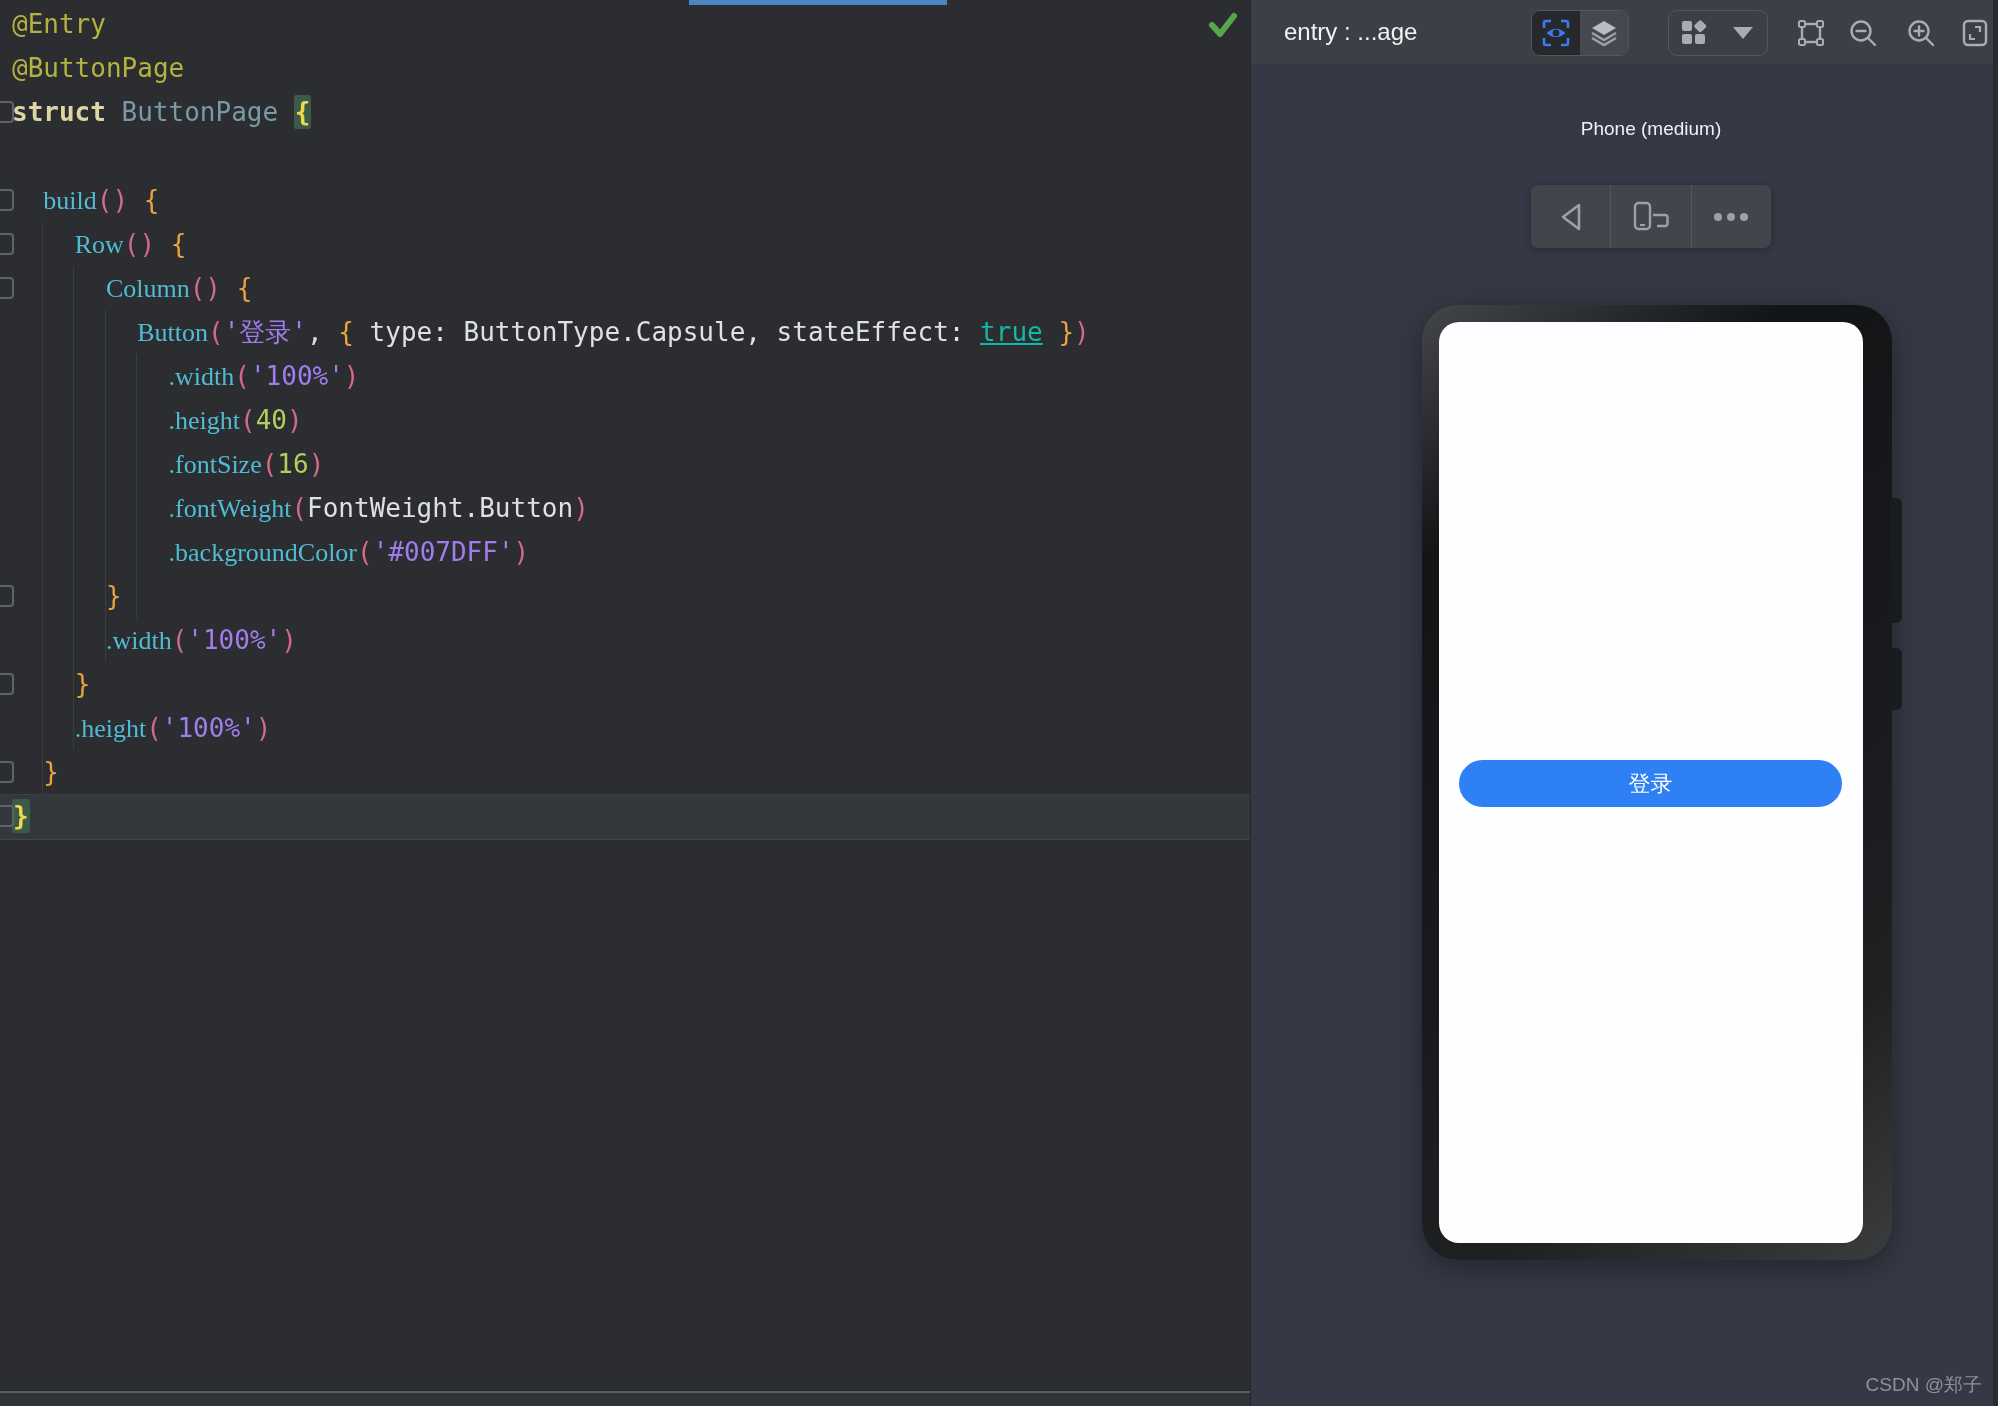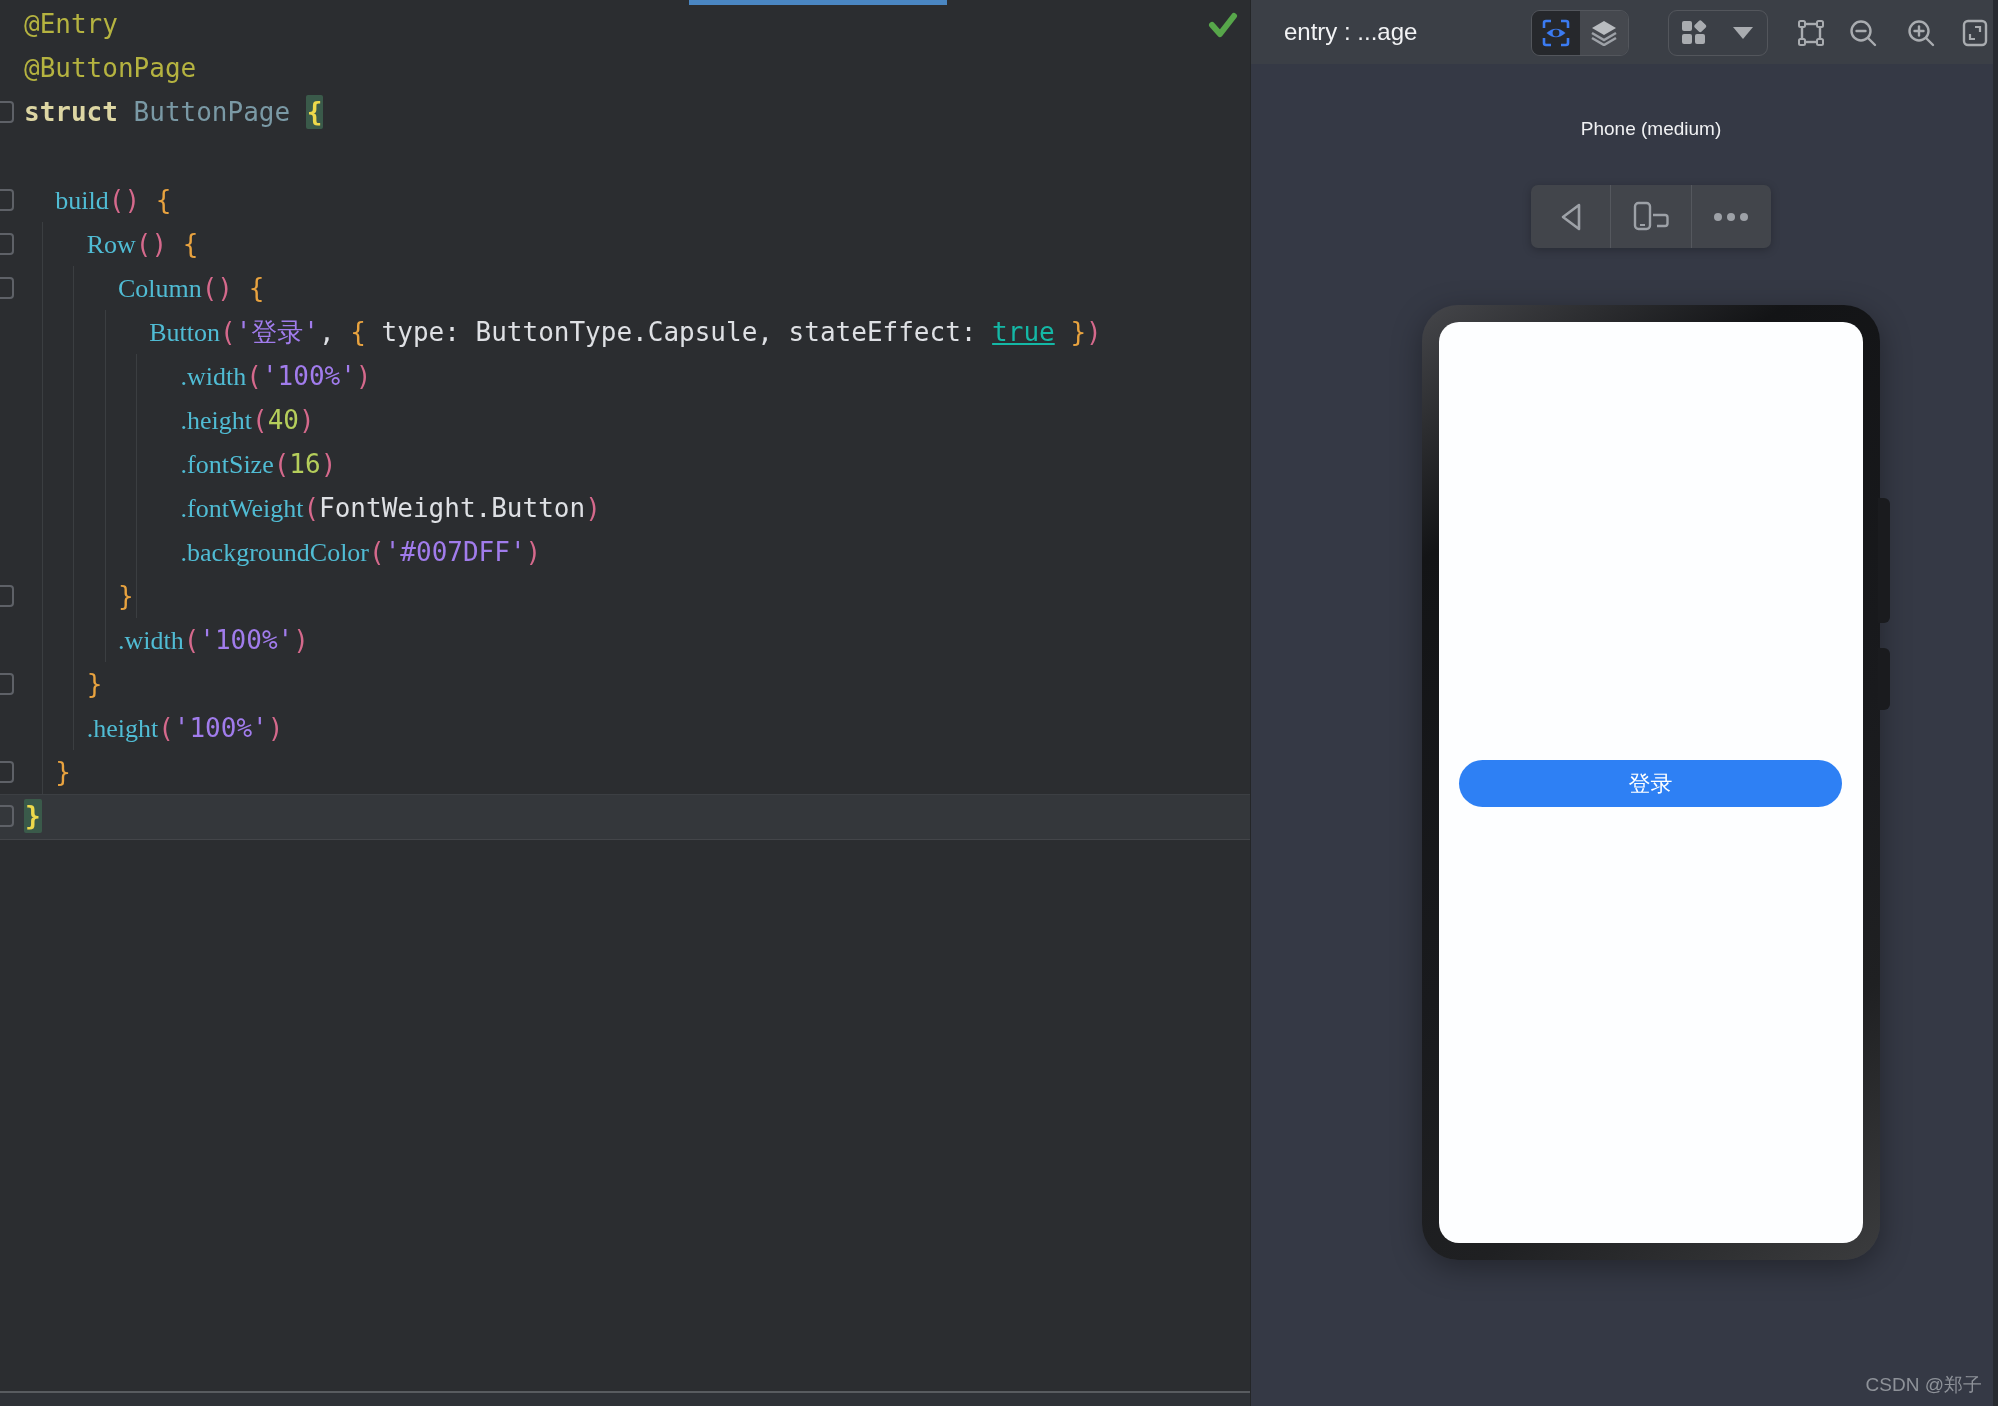--- a/index.html
+++ b/index.html
@@ -8,21 +8,21 @@
 
   
   .editor{position:absolute;left:0;top:0;width:1250px;height:1406px;background:#2B2D30;overflow:hidden;}
   .tab-indicator{position:absolute;left:689px;top:0;width:258px;height:5px;background:#4A86C2;}
   .caret-line{position:absolute;left:0;width:1250px;height:44px;background:#34373B;
               border-top:1px solid rgba(255,255,255,.04);border-bottom:1px solid rgba(255,255,255,.07);}
   .indent-guide{position:absolute;width:1px;background:#3B3E41;}
   .code-area{position:absolute;left:0;top:2px;width:1250px;}
   .code-line{height:44px;line-height:44px;white-space:pre;
              font-family:"DejaVu Sans Mono",monospace;font-size:26px;font-weight:500;
-             padding-left:24px;position:relative;}
+             padding-left:12px;position:relative;}
   .tk-ann{color:#B5B340;}
   .tk-kw{color:#DDD6A3;font-weight:700;}
   .tk-cls{color:#7A99A5;}
   .tk-fn{color:#50BCD4;font-family:Liberation Serif, serif;}
   .tk-par{color:#D5698C;}
   .tk-brace{color:#E9A33F;}
   .tk-str{color:#A17CEC;}
   .tk-num{color:#B5CE5B;text-align:center;}
   .tk-true{color:#14b8a6;text-decoration:underline;}
   .tk-w{color:#DEE0E4;}
@@ -50,21 +50,21 @@
   .hicon{position:absolute;top:10px;width:46px;height:46px;display:flex;align-items:center;justify-content:center;}
   .preview-title{position:absolute;left:200px;top:118px;width:400px;text-align:center;
                  color:#F0F1F3;font-size:19px;}
   .preview-toolbar{position:absolute;left:280px;top:185px;width:240px;height:63px;background:#42454B;
                    border-radius:7px;display:flex;overflow:hidden;box-shadow:0 2px 8px rgba(0,0,0,.25);}
   .tb-seg{width:80px;display:flex;align-items:center;justify-content:center;}
   .tb-seg + .tb-seg{border-left:1px solid #55585E;}
 
   .phone{position:absolute;left:171px;top:305px;width:458px;height:955px;border-radius:36px;
          background:linear-gradient(145deg,#45464a 0%,#131416 20%,#191a1d 55%,#1f2022 78%,#3b3c3e 100%);
-         box-shadow:0 8px 30px rgba(0,0,0,.35);}
+         box-shadow:0 8px 30px rgba(0,0,0,.35);padding-left:12px;}
   .side-btn{position:absolute;right:-10px;width:12px;background:#1a1b1e;border-radius:0 6px 6px 0;}
   .side-btn.vol{top:193px;height:125px;}
   .side-btn.pow{top:343px;height:62px;}
   .screen{position:absolute;left:17px;top:17px;width:424px;height:921px;background:#FDFEFF;border-radius:20px;}
   .login-btn{position:absolute;left:20px;top:438px;width:383px;height:47px;border-radius:24px;
              background:#2E80F4;border:none;color:#fff;font-size:22px;
              display:flex;align-items:center;justify-content:center;
              font-family:"Liberation Sans",sans-serif;}
   .watermark{position:absolute;right:16px;bottom:8px;color:#8E9299;font-size:19px;}
   .right-strip{position:absolute;right:0;top:0;width:5px;height:1406px;background:#282B31;}

